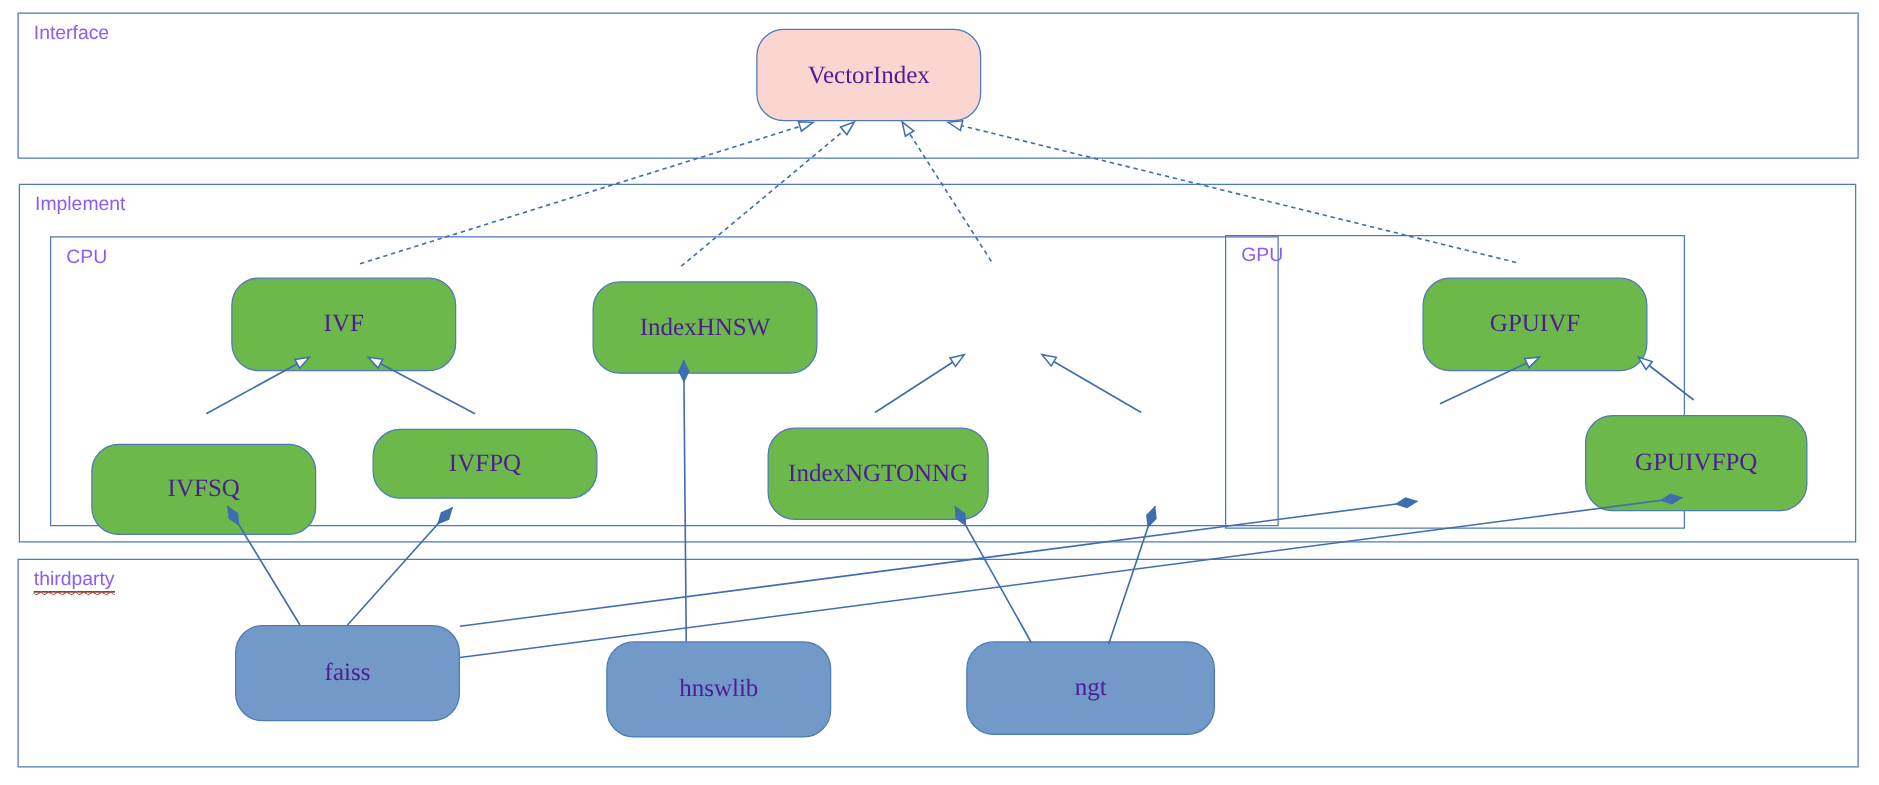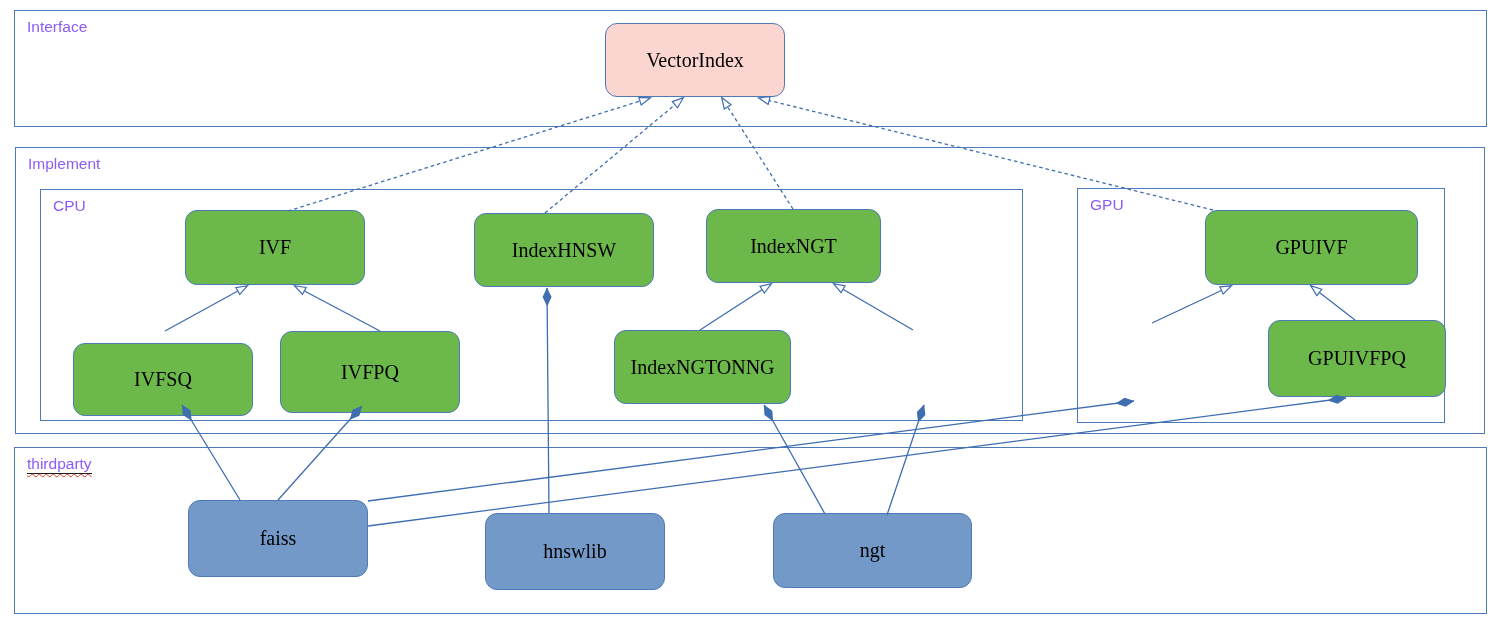--- a/index.html
+++ b/index.html
@@ -28,32 +28,32 @@
   }
   .container-label.spell {
     border-bottom: 1px solid #1a1a1a;
     text-decoration: underline wavy var(--spellcheck, #d23a2a);
     text-decoration-thickness: 1px;
     text-underline-offset: 4px;
   }
   .node {
     position: absolute;
     border: 1.6px solid var(--node-border, #4d7ab8);
-    border-radius: 12px;
+    border-radius: 22px;
     box-sizing: border-box;
     display: flex;
     align-items: center;
     justify-content: center;
     font-family: "Liberation Serif", serif;
     font-size: 20px;
-    color: #000000;
+    color: #4c1d95;
     text-align: center;
   }
   .node.interface { background: var(--interface-fill, #fbd5d0); }
-  .node.implement { background: var(--implement-fill, #6cb84a); }
+  .node.implement { background: var(--implement-fill, #6cb84a); margin-top: 12px; }
   .node.thirdparty { background: var(--thirdparty-fill, #7399c8); }
   #edges {
     position: absolute;
     left: 0; top: 0;
     pointer-events: none;
   }
   #edges line.realization { stroke: var(--edge, #3e6db0); stroke-width: 1.3; stroke-dasharray: 3.5 3; fill: none; }
   #edges line.generalization { stroke: var(--edge, #3e6db0); stroke-width: 1.3; fill: none; }
   #edges line.composition { stroke: var(--edge, #3e6db0); stroke-width: 1.3; fill: none; }
 </style>
@@ -63,45 +63,42 @@
 <div id="canvas">
     <div class="container" style="left: 14px; top: 10px; width: 1473px; height: 117px;">
       <span class="container-label">Interface</span>
     </div>
     <div class="container" style="left: 15px; top: 147px; width: 1470px; height: 287px;">
       <span class="container-label">Implement</span>
     </div>
     <div class="container" style="left: 40px; top: 189px; width: 983px; height: 232px;">
       <span class="container-label">CPU</span>
     </div>
-    <div class="container" style="left: 1077px; top: 188px; width: 368px; height: 235px;">
+    <div class="container" style="left: 980px; top: 188px; width: 368px; height: 235px;">
       <span class="container-label">GPU</span>
     </div>
     <div class="container" style="left: 14px; top: 447px; width: 1473px; height: 167px; text-decoration: underline;">
       <span class="container-label spell">thirdparty</span>
     </div>
     <div class="node interface" style="left: 605px; top: 23px; width: 180px; height: 74px;">
       <span>VectorIndex</span>
     </div>
     <div class="node implement" style="left: 185px; top: 210px; width: 180px; height: 75px;">
       <span>IVF</span>
     </div>
     <div class="node implement" style="left: 474px; top: 213px; width: 180px; height: 74px;">
       <span>IndexHNSW</span>
     </div>
-    <div class="node implement" style="left: 706px; top: 209px; width: 175px; height: 74px;">
-      <span>IndexNGT</span>
-    </div>
-    <div class="node implement" style="left: 1205px; top: 210px; width: 213px; height: 75px;">
+    <div class="node implement" style="left: 1138px; top: 210px; width: 180px; height: 75px;">
       <span>GPUIVF</span>
     </div>
     <div class="node implement" style="left: 73px; top: 343px; width: 180px; height: 73px;">
       <span>IVFSQ</span>
     </div>
-    <div class="node implement" style="left: 280px; top: 331px; width: 180px; height: 82px;">
+    <div class="node implement" style="left: 298px; top: 331px; width: 180px; height: 56px;">
       <span>IVFPQ</span>
     </div>
     <div class="node implement" style="left: 614px; top: 330px; width: 177px; height: 74px;">
       <span>IndexNGTONNG</span>
     </div>
     <div class="node implement" style="left: 1268px; top: 320px; width: 178px; height: 77px;">
       <span>GPUIVFPQ</span>
     </div>
     <div class="node thirdparty" style="left: 188px; top: 500px; width: 180px; height: 77px;">
       <span>faiss</span>

